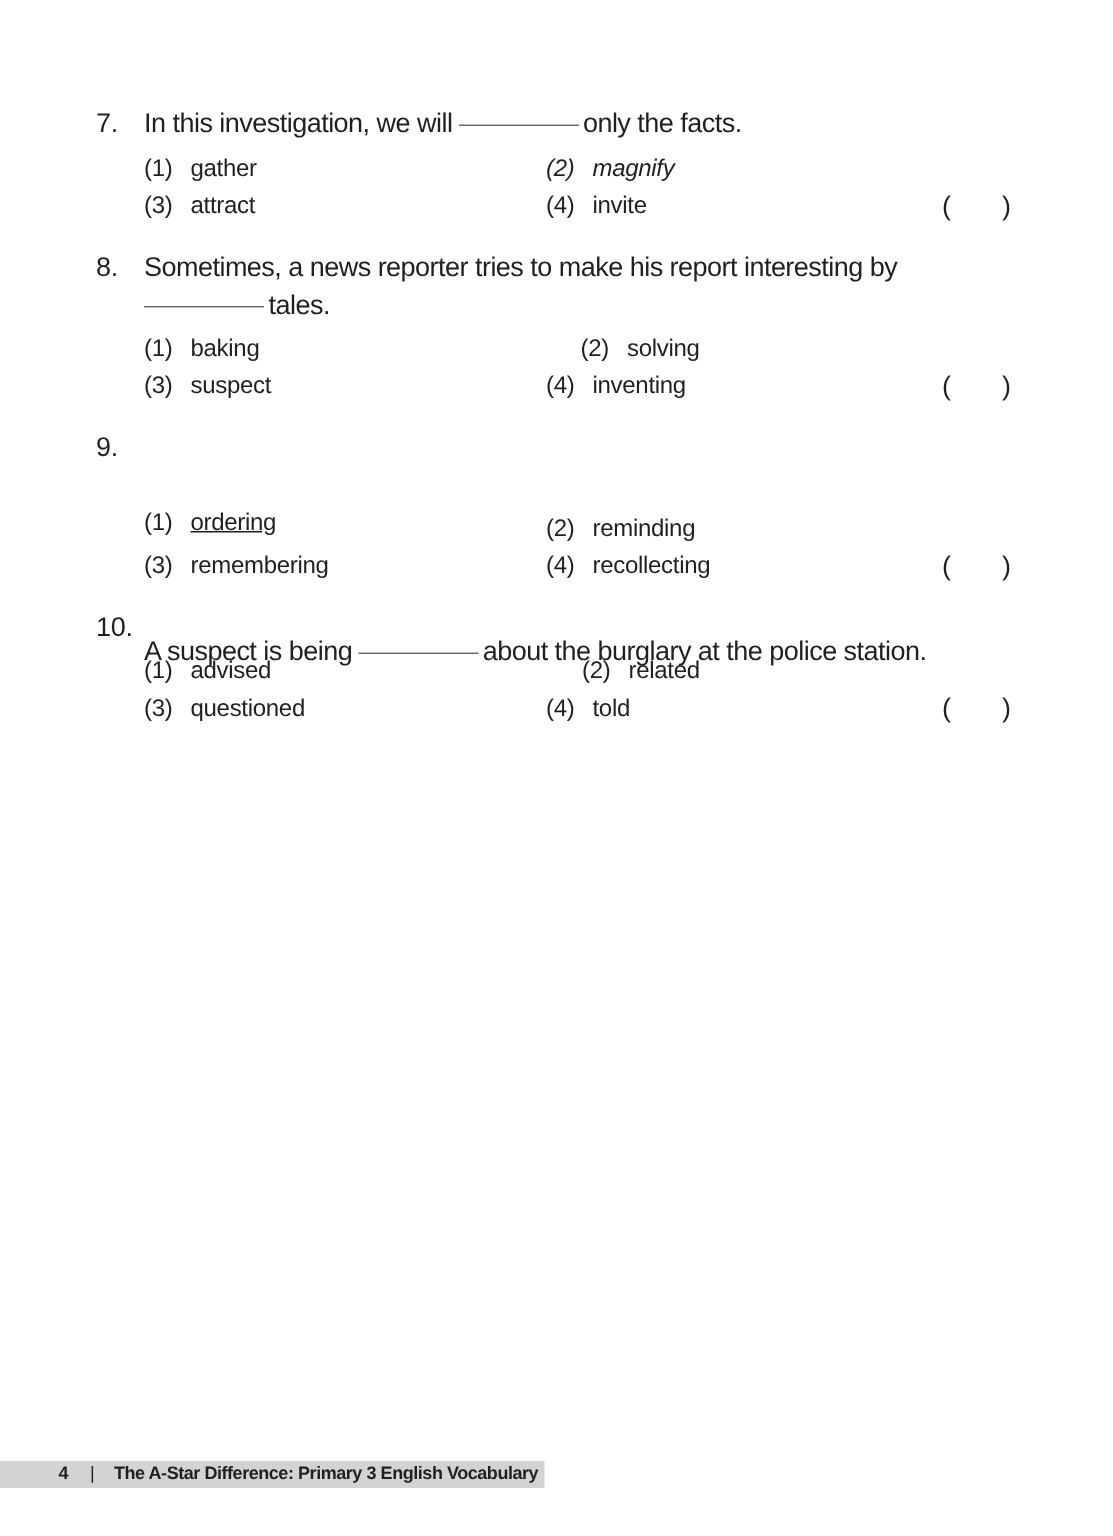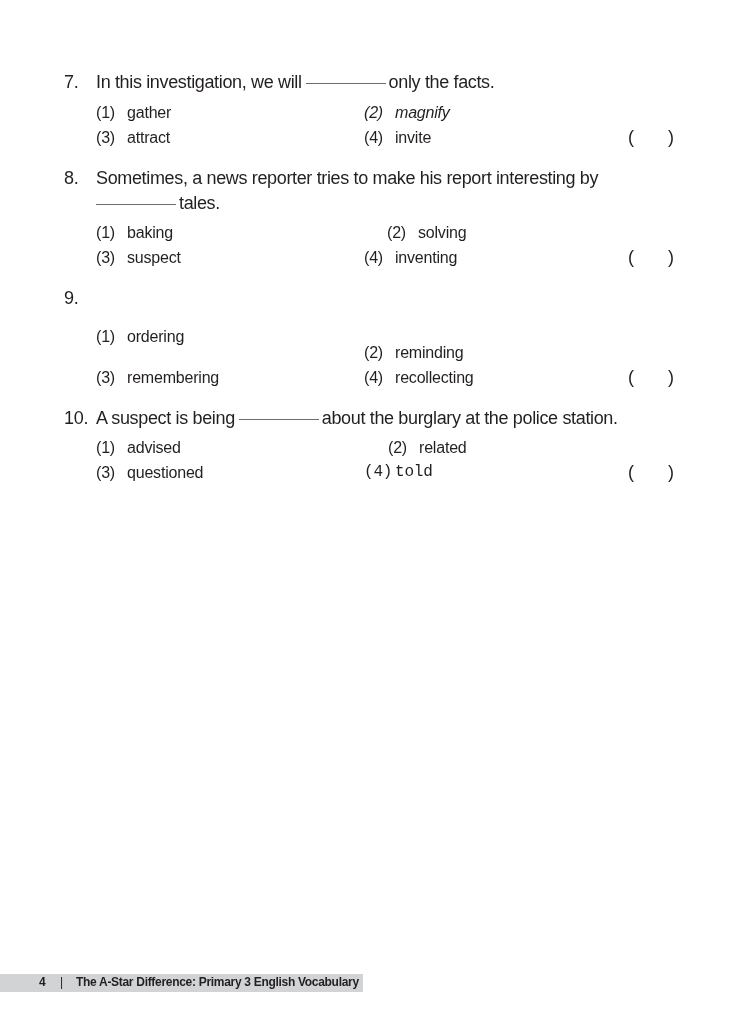--- a/index.html
+++ b/index.html
@@ -142,41 +142,41 @@
     <div class="answer-bracket" style="top:79px;">
       <span>(</span>
       <span>)</span>
     </div>
   </div>
 
   <div class="question" style="top:286px;">
     <span class="q-num" style="top:0;">9.</span>
     <div class="q-stem" style="top:0;">
     </div>
-    <div class="opt opt-col1" style="top:38px;"><span class="opt-num">(1)</span><span>ordering</span></div>
+    <div class="opt opt-col1" style="top:50px;text-decoration:underline;"><span class="opt-num">(1)</span><span>ordering</span></div>
     <div class="opt opt-col2" style="top:54px;"><span class="opt-num">(2)</span><span>reminding</span></div>
     <div class="opt opt-col1" style="top:79px;"><span class="opt-num">(3)</span><span>remembering</span></div>
     <div class="opt opt-col2" style="top:79px;"><span class="opt-num">(4)</span><span>recollecting</span></div>
     <div class="answer-bracket" style="top:79px;">
       <span>(</span>
       <span>)</span>
     </div>
   </div>
 
   <div class="question" style="top:406px;">
     <span class="q-num" style="top:0;">10.</span>
-    <div class="q-stem" style="top:0;">
+    <div class="q-stem" style="top:16px;">
       <span class="stem-line">
         <span>A suspect is being</span><span class="blank"></span><span>about the burglary at the police station.</span>
       </span>
     </div>
     <div class="opt opt-col1" style="top:29px;"><span class="opt-num">(1)</span><span>advised</span></div>
     <div class="opt opt-col2" style="top:29px;margin-left:24px;"><span class="opt-num">(2)</span><span>related</span></div>
     <div class="opt opt-col1" style="top:54px;"><span class="opt-num">(3)</span><span>questioned</span></div>
-    <div class="opt opt-col2" style="top:54px;font-family:Liberation Mono, monospace;"><span class="opt-num">(4)</span><span>told</span></div>
+    <div class="opt opt-col2" style="top:54px;"><span class="opt-num">(4)</span><span>told</span></div>
     <div class="answer-bracket" style="top:54px;">
       <span>(</span>
       <span>)</span>
     </div>
   </div>
 
   <div class="footer-bar">
     <span class="footer-page">4</span>
     <span class="footer-sep">|</span>
     <span class="footer-title">The A-Star Difference: Primary 3 English Vocabulary</span>

